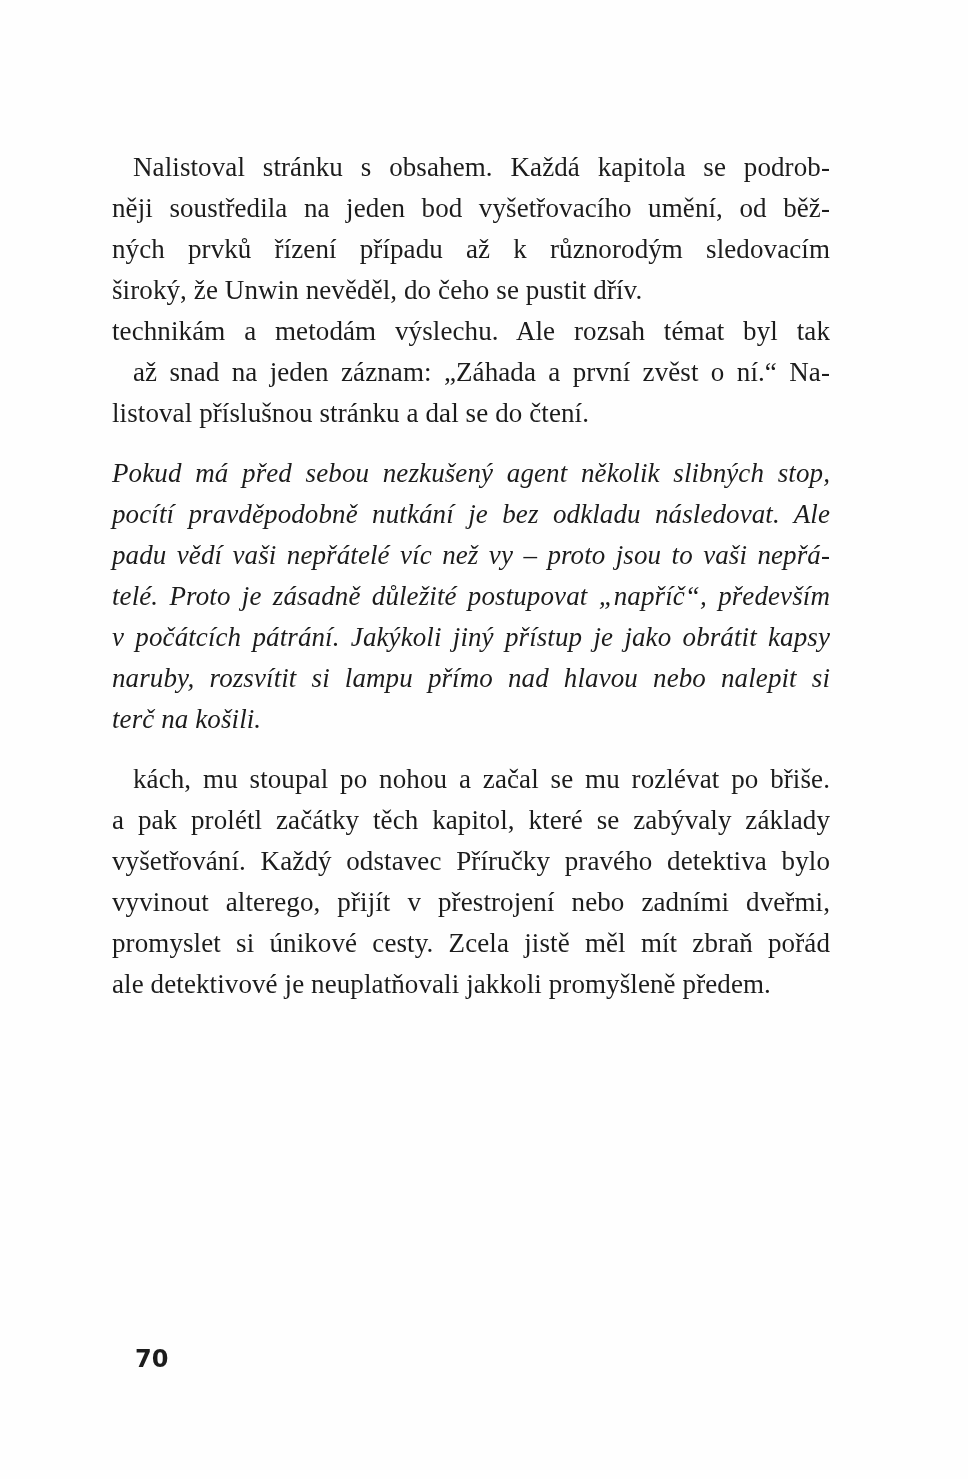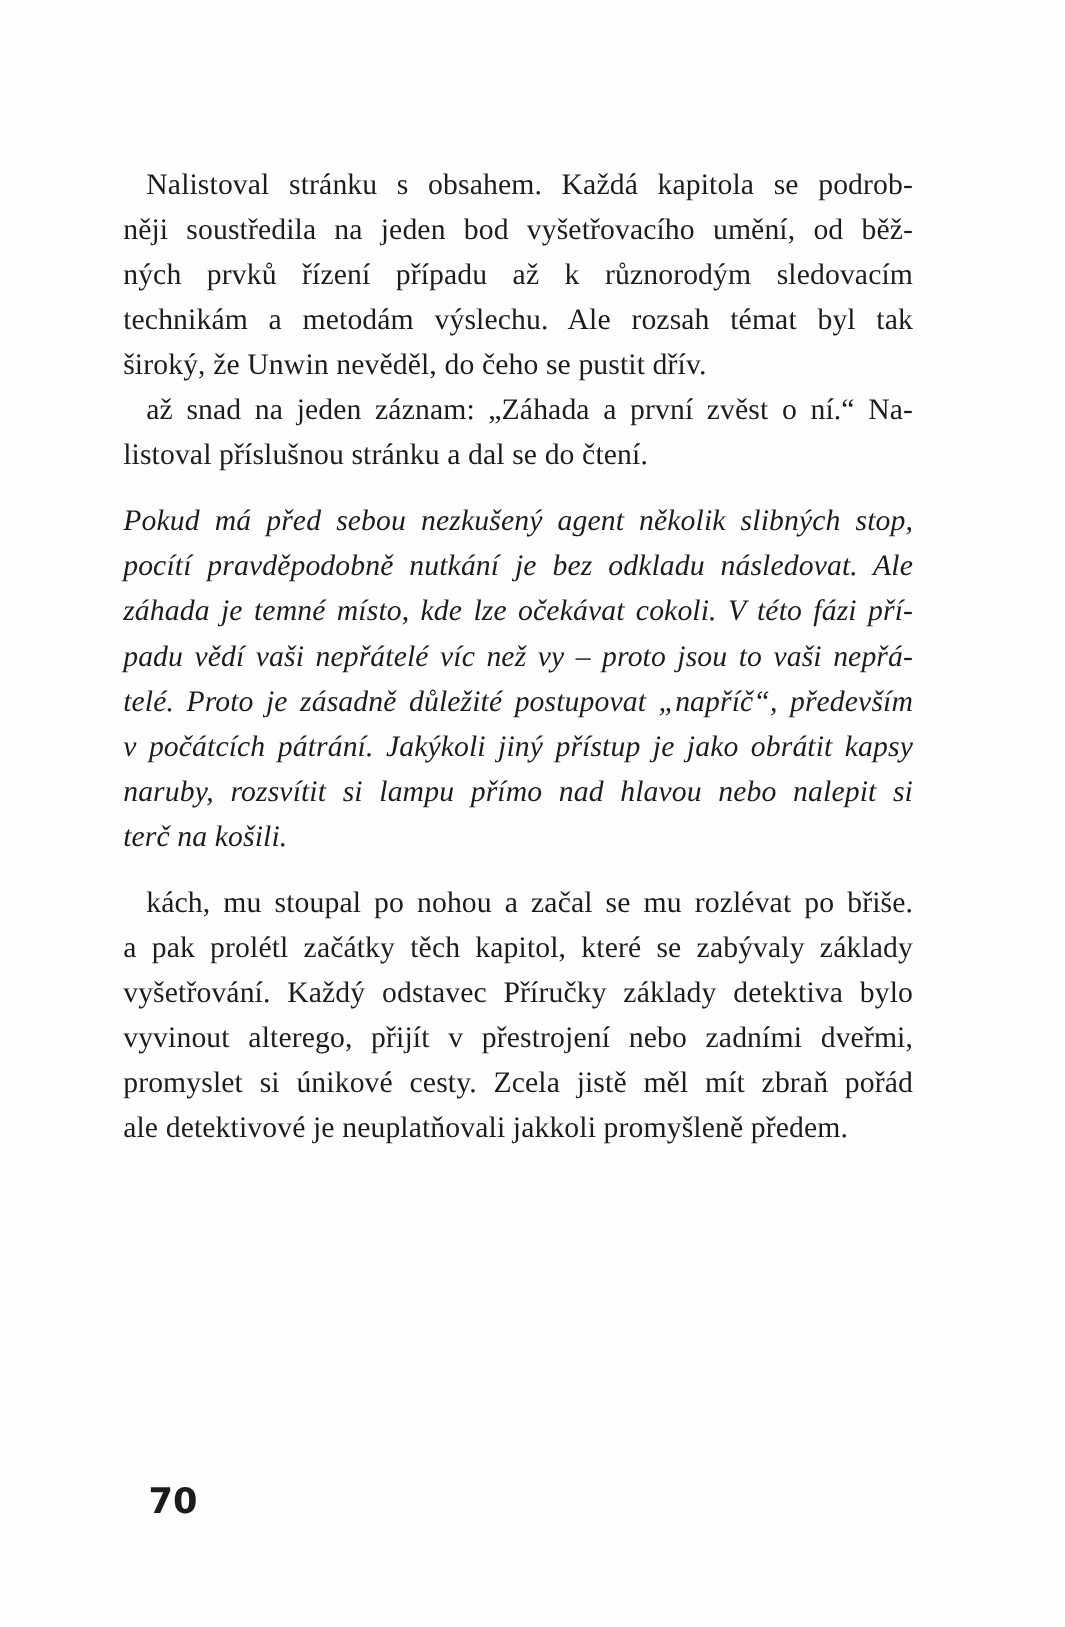--- a/index.html
+++ b/index.html
@@ -39,53 +39,52 @@
     overflow: visible;
   }
   .line.final { text-align-last: left; }
   .paragraph.indent .line:first-child { text-indent: 21px; }
   .folio {
     position: absolute;
     left: 135px;
     top: 1345px;
     font-family: "DejaVu Sans", sans-serif;
     font-weight: 700;
-    font-size: 32px;
+    font-size: 24px;
     color: #1c1c1c;
   }
 </style>
 </head>
 <body>
 
 <div class="book-page">
   <main class="text-block">
       <div class="paragraph normal indent">
         <div class="line">Nalistoval stránku s obsahem. Každá kapitola se podrob-</div>
         <div class="line">něji soustředila na jeden bod vyšetřovacího umění, od běž-</div>
         <div class="line">ných prvků řízení případu až k různorodým sledovacím</div>
+        <div class="line final">široký, že Unwin nevěděl, do čeho se pustit dřív.</div>
         <div class="line">technikám a metodám výslechu. Ale rozsah témat byl tak</div>
-        <div class="line final">široký, že Unwin nevěděl, do čeho se pustit dřív.</div>
       </div>
       <div class="paragraph normal indent">
         <div class="line">až snad na jeden záznam: „Záhada a první zvěst o ní.“ Na-</div>
         <div class="line final">listoval příslušnou stránku a dal se do čtení.</div>
       </div>
       <div class="paragraph italic spaced">
         <div class="line">Pokud má před sebou nezkušený agent několik slibných stop,</div>
         <div class="line">pocítí pravděpodobně nutkání je bez odkladu následovat. Ale</div>
-        <div class="line">záhada je temné místo, kde lze očekávat cokoli. V této fázi pří-</div>
         <div class="line">padu vědí vaši nepřátelé víc než vy – proto jsou to vaši nepřá-</div>
         <div class="line">telé. Proto je zásadně důležité postupovat „napříč“, především</div>
         <div class="line">v počátcích pátrání. Jakýkoli jiný přístup je jako obrátit kapsy</div>
         <div class="line">naruby, rozsvítit si lampu přímo nad hlavou nebo nalepit si</div>
         <div class="line final">terč na košili.</div>
       </div>
       <div class="paragraph normal spaced indent">
         <div class="line">kách, mu stoupal po nohou a začal se mu rozlévat po břiše.</div>
         <div class="line">a pak prolétl začátky těch kapitol, které se zabývaly základy</div>
-        <div class="line">vyšetřování. Každý odstavec Příručky základy detektiva bylo</div>
+        <div class="line">vyšetřování. Každý odstavec Příručky pravého detektiva bylo</div>
         <div class="line">vyvinout alterego, přijít v přestrojení nebo zadními dveřmi,</div>
         <div class="line">promyslet si únikové cesty. Zcela jistě měl mít zbraň pořád</div>
         <div class="line final">ale detektivové je neuplatňovali jakkoli promyšleně předem.</div>
       </div>
     </main>
   <div class="folio">70</div>
 </div>
 
 </body></html>

